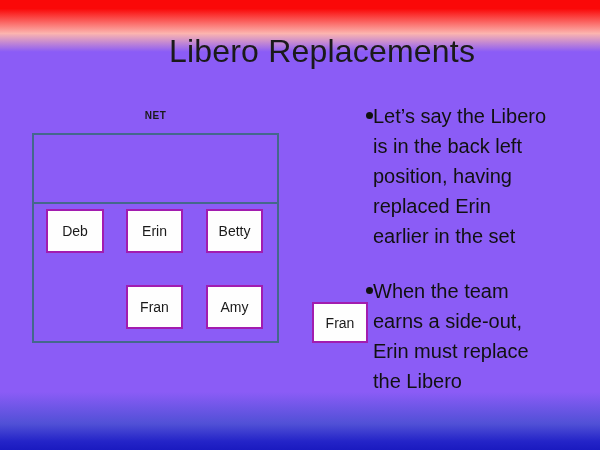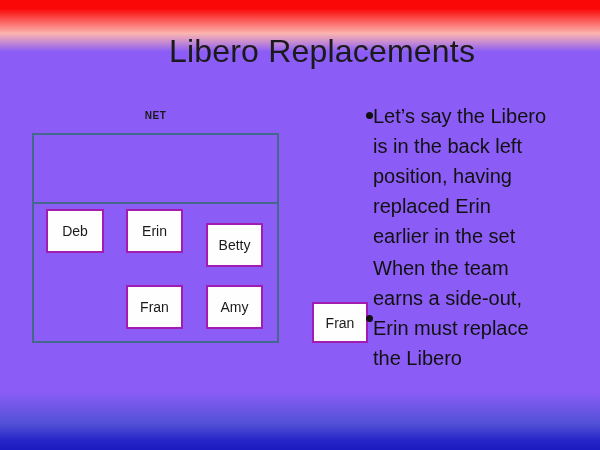--- a/index.html
+++ b/index.html
@@ -66,35 +66,35 @@
     border: 2px solid #a21caf;
     background: #fefefe;
     display: flex;
     align-items: center;
     justify-content: center;
     font-size: 14px;
     width: 57px; height: 44px;
   }
   .pos-deb    { left: 46px;  top: 209px; width: 58px; }
   .pos-cara   { left: 126px; top: 209px; }
-  .pos-betty  { left: 206px; top: 223px; }
+  .pos-betty  { left: 206px; top: 209px; }
   .pos-libero { left: 46px;  top: 285px; width: 58px; height: 43px; background: #8eca4e; }
   .pos-fran   { left: 126px; top: 285px; }
   .pos-amy    { left: 206px; top: 285px; }
   .pos-erin   { left: 312px; top: 302px; width: 56px; height: 41px; }
   
   .bullets {
     position: absolute;
     left: 366px; top: 101px;
     width: 222px;
   }
   .bullet {
     display: flex;
   }
-  .bullet + .bullet { margin-top: 2px; align-items: center; }
+  .bullet + .bullet { margin-top: 25px; }
   .bullet-dot {
     flex: 0 0 auto;
     width: 7px; height: 7px;
     margin-top: 11px;
     border-radius: 50%;
     background: #111;
   }
   .bullet-text {
     font-size: 20px;
     line-height: 30px;

